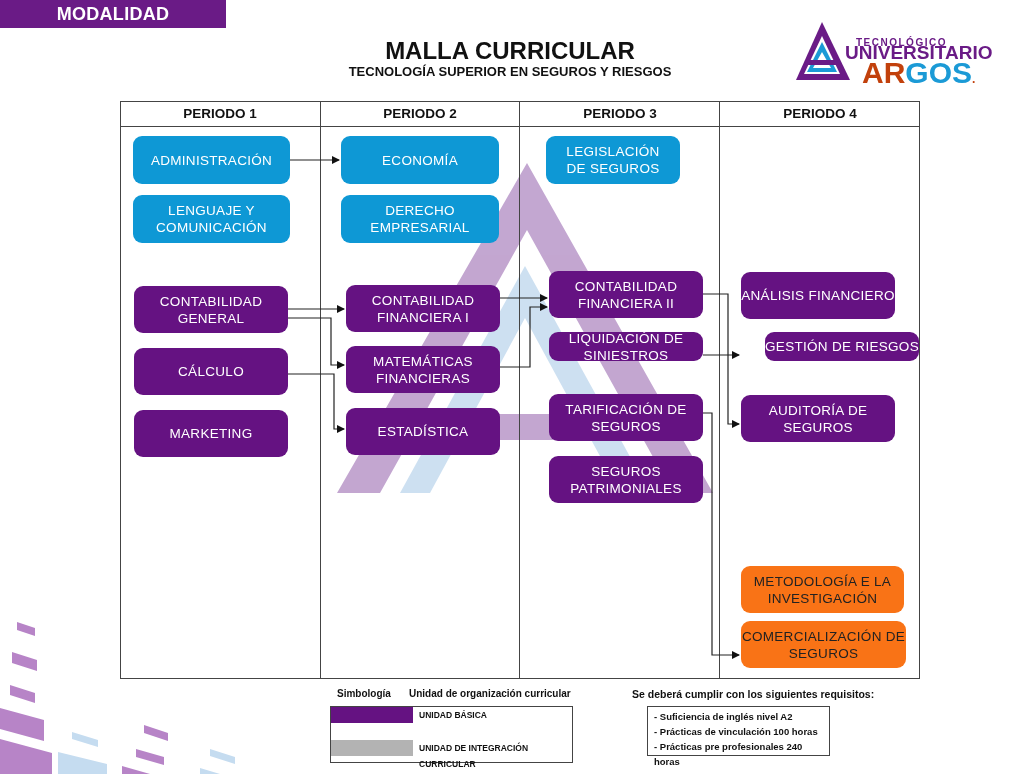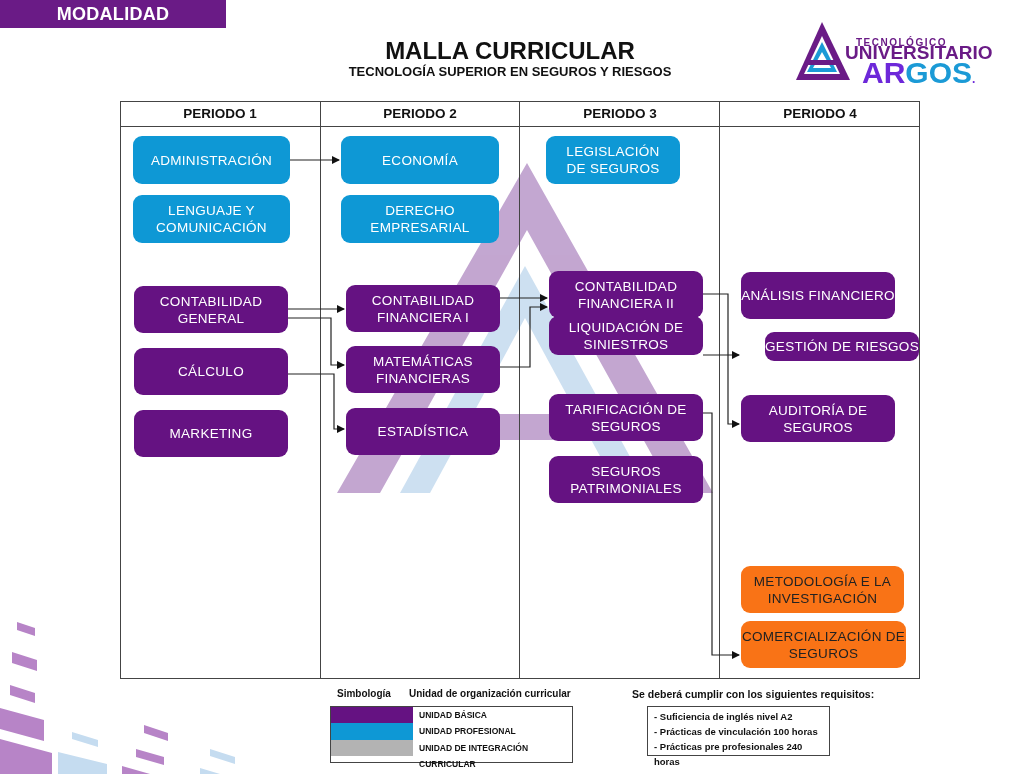--- a/index.html
+++ b/index.html
@@ -8,21 +8,21 @@
   .abs { position:absolute; }
   .modality { left:0; top:0; width:226px; height:28px; background:#6a1b86; color:#fff;
               font-weight:bold; font-size:18px; line-height:28px; text-align:center; letter-spacing:0.3px;
               font-family:"Liberation Sans Narrow","Liberation Sans", sans-serif; }
   .title { left:250px; width:520px; text-align:center; font-weight:bold; color:#111; }
   .t1 { top:37px; font-size:24px; }
   .t2 { top:64px; font-size:13px; }
   .logo-small { left:856px; top:37px; font-size:10px; font-weight:bold; color:#6a1b86; letter-spacing:1.5px; }
   .logo-mid { left:845px; top:42px; font-size:19px; font-weight:bold; color:#6a1b86; }
   .logo-big { left:862px; top:56px; font-size:30px; font-weight:bold; }
-  .logo-big .ar { color:#6d28d9;margin-top:8px; }
+  .logo-big .ar { color:#c2410c;margin-top:8px; }
   .logo-big .gos { color:#1b9ad6; }
 
   .grid { left:120px; top:101px; width:800px; height:578px; border:1px solid #444; box-sizing:border-box; }
   .colline { top:101px; width:0; height:578px; border-left:1.5px solid #444; }
   .hdrline { left:120px; top:126px; width:800px; height:0; border-top:1px solid #444; }
   .hdr { top:101px; width:200px; height:25px; line-height:25px; text-align:center; font-weight:bold; font-size:13.5px; color:#111; }
 
   .box { position:absolute; border-radius:9px; color:#fff; display:flex; align-items:center; justify-content:center;
          text-align:center; font-size:13.5px; line-height:17px; white-space:pre-line; letter-spacing:0.3px; }
   .basic { background:#651282; }
@@ -108,21 +108,21 @@
 <div class="box basic" style="left:346px;top:285px;width:154px;height:47px">CONTABILIDAD
 FINANCIERA I</div>
 <div class="box basic" style="left:346px;top:346px;width:154px;height:47px">MATEMÁTICAS
 FINANCIERAS</div>
 <div class="box basic" style="left:346px;top:408px;width:154px;height:47px">ESTADÍSTICA</div>
 
 <div class="box prof" style="left:546px;top:136px;width:134px;height:48px">LEGISLACIÓN
 DE SEGUROS</div>
 <div class="box basic" style="left:549px;top:271px;width:154px;height:47px">CONTABILIDAD
 FINANCIERA II</div>
-<div class="box basic" style="left:549px;top:316px;width:154px;height:39px">LIQUIDACIÓN DE
+<div class="box basic" style="left:549px;top:332px;width:154px;height:29px">LIQUIDACIÓN DE
 SINIESTROS</div>
 <div class="box basic" style="left:549px;top:394px;width:154px;height:47px">TARIFICACIÓN DE
 SEGUROS</div>
 <div class="box basic" style="left:549px;top:456px;width:154px;height:47px">SEGUROS
 PATRIMONIALES</div>
 
 <div class="box basic" style="left:741px;top:272px;width:154px;height:47px">ANÁLISIS FINANCIERO</div>
 <div class="box basic" style="left:765px;top:332px;width:154px;height:29px">GESTIÓN DE RIESGOS</div>
 <div class="box basic" style="left:741px;top:395px;width:154px;height:47px">AUDITORÍA DE SEGUROS</div>
 <div class="box integ" style="left:741px;top:566px;width:163px;height:47px">METODOLOGÍA E LA
@@ -149,24 +149,20 @@
   </g>
 </svg>
 
 <div class="abs legend-title" style="left:337px">Simbología</div>
 <div class="abs legend-title" style="left:409px">Unidad de organización  curricular</div>
 <div class="abs legend-table">
   <div class="legend-row" style="top:0">
     <div class="legend-swatch" style="background:#651282"></div>
     <div class="legend-label">UNIDAD BÁSICA</div>
   </div>
-  <div class="legend-row" style="top:16.3px">
-    <div class="legend-swatch" style="background:#0e98d5"></div>
-    <div class="legend-label">UNIDAD PROFESIONAL</div>
-  </div>
   <div class="legend-row" style="top:32.6px">
     <div class="legend-swatch" style="background:#b3b3b3"></div>
     <div class="legend-label">UNIDAD DE INTEGRACIÓN CURRICULAR</div>
   </div>
 </div>
 
 <div class="abs req-title">Se deberá cumplir con los siguientes requisitos:</div>
 <div class="abs req-box">
   <div class="req-item">- Suficiencia de inglés nivel A2</div>
   <div class="req-item">- Prácticas de vinculación 100 horas</div>

